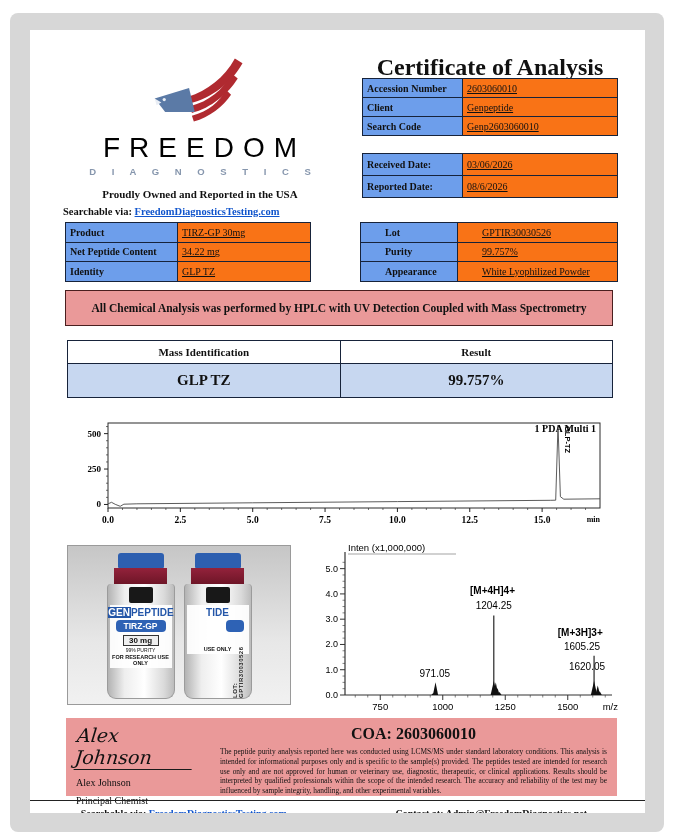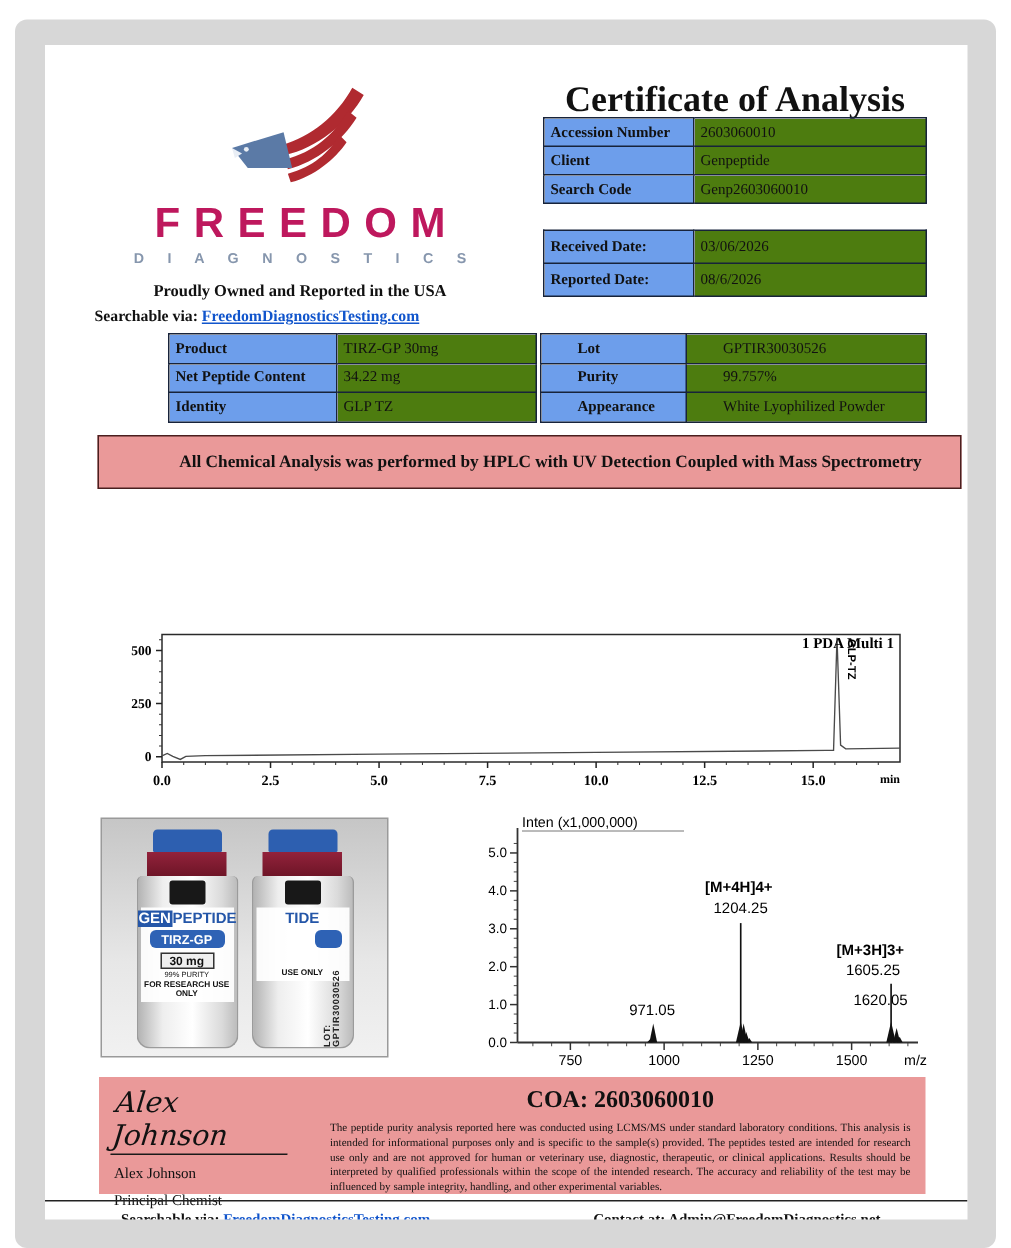--- a/index.html
+++ b/index.html
@@ -2,51 +2,51 @@
 <html><head>
 <meta charset="utf-8">
 <style>
   html,body{margin:0;padding:0;width:674px;height:832px;background:#fff;font-family:"Liberation Serif",serif;color:#111;}
   .frame{position:absolute;left:10px;top:13px;width:654px;height:819px;background:#d7d7d7;border-radius:8px;}
   .page{position:absolute;left:30px;top:30px;width:615px;height:783px;background:#fff;overflow:hidden;}
   .abs{position:absolute;}
 
   
   .logo-block{left:30px;top:26px;width:280px;text-align:center;}
-  .brand{font-family:"Liberation Sans",sans-serif;font-weight:bold;font-size:28px;letter-spacing:9px;padding-left:9px;color:#be185d;margin-top:4px;}
+  .brand{font-family:"Liberation Sans",sans-serif;font-weight:normal;font-size:28px;letter-spacing:9px;padding-left:9px;color:#000000;margin-top:4px;}
   .brand-sub{font-family:"Liberation Sans",sans-serif;font-weight:bold;font-size:9.5px;letter-spacing:6.5px;padding-left:6.5px;color:#8696ad;margin-top:2px;}
   .tagline{left:30px;top:158px;width:280px;text-align:center;font-weight:bold;font-size:11px;}
   .search-top{left:33px;top:176px;font-weight:bold;font-size:10.5px;}
   a.lnk,.lnk{color:#1155cc;text-decoration:underline;cursor:pointer;}
 
   
   .title{left:330px;top:24px;width:260px;text-align:center;font-size:24px;font-weight:bold;}
   table{border-collapse:collapse;table-layout:fixed;}
   td{border:1px solid #17233a;padding:1px 4px;font-size:10px;vertical-align:middle;overflow:hidden;white-space:nowrap;}
   td.lab{background:#6d9eeb;font-weight:bold;}
-  td.val{background:#4d7c0f;}
+  td.val{background:#f97316;text-decoration:underline;}
   .t-info{left:332px;top:48px;width:256px;}  .t-info td{height:16px;}
   .t-dates{left:332px;top:123px;width:256px;} .t-dates td{height:19px;}
-  .t-prod{left:35px;top:192px;width:246px;margin-left:47px;}  .t-prod td{height:16.5px;}
+  .t-prod{left:35px;top:192px;width:246px;}  .t-prod td{height:16.5px;}
   .t-lot{left:330px;top:192px;width:258px;}  .t-lot td{height:16.5px;padding-left:24px;}
   .outer{border:1.5px solid #17233a;}
 
   .banner{left:35px;top:260px;width:546px;height:34px;background:#ea9999;border:1.6px solid #4a1f1f;
-          display:flex;align-items:center;justify-content:center;font-weight:bold;font-size:11.5px;text-align:center;padding-left:28px;}
+          display:flex;align-items:center;justify-content:center;font-weight:bold;font-size:11.5px;text-align:center;}
 
   .t-mass{left:37px;top:310px;width:546px;}
   .t-mass td{text-align:center;}
   .t-mass .hd{height:20px;font-weight:bold;font-size:11px;background:#fff;}
   .t-mass .dt{height:31px;font-weight:bold;font-size:15px;background:#c7d7f0;}
 
   .chrom{left:35px;top:385px;width:545px;height:122px;}
   .msvg{left:278px;top:508px;width:312px;height:178px;}
 
   
-  .photo{left:37px;top:515px;width:192px;height:160px;border:1px solid #9a9a9a;
+  .photo{left:37px;top:515px;width:224px;height:160px;border:1px solid #9a9a9a;
          background:linear-gradient(180deg,#c6c6c6,#e7e7e7 60%,#f1f1f1);
          display:flex;justify-content:center;align-items:flex-end;gap:3px;padding-bottom:5px;box-sizing:border-box;}
   .vial{width:74px;height:146px;display:flex;flex-direction:column;align-items:center;}
   .cap{width:46px;height:15px;background:#2d5fb0;border-radius:3px 3px 1px 1px;}
   .seal{width:53px;height:16px;background:linear-gradient(180deg,#93223b,#6e1527);}
   .vbody{width:66px;flex:1;border:1px solid #9b9b9b;border-top:none;border-radius:4px 4px 9px 9px;
          background:linear-gradient(90deg,#b3b3b3,#eeeeee 25%,#ffffff 55%,#dadada 85%,#bcbcbc);position:relative;overflow:hidden;}
   .plug{width:24px;height:16px;background:#181818;margin:3px auto 2px;border-radius:2px;}
   .lbl{margin:1px 2px 0;background:rgba(255,255,255,.93);padding:2px 1px;}
   .vrow{display:flex;justify-content:center;font-family:"Liberation Sans",sans-serif;font-weight:bold;font-size:10px;line-height:11px;}
@@ -176,20 +176,36 @@
         </tr>
     <tr>
           <td class="lab">Appearance</td>
           <td class="val">White Lyophilized Powder</td>
         </tr>
   </tbody>
     </table>
 
   <div class="abs banner">All Chemical Analysis was performed by HPLC with UV Detection Coupled with Mass Spectrometry</div>
 
+  <table class="abs t-mass outer">
+    <colgroup>
+        <col style="width:50%">
+        <col>
+      </colgroup>
+    <tbody>
+        <tr>
+      <td class="hd">Mass Identification</td>
+      <td class="hd">Result</td>
+    </tr>
+    <tr>
+      <td class="dt">GLP TZ</td>
+      <td class="dt">99.757%</td>
+    </tr>
+  </tbody>
+    </table>
 
   <svg id="chrom-svg" class="abs chrom" viewBox="0 0 545 122">
       <rect x="43" y="8" width="492" height="85" fill="#fff" stroke="#2a2a2a" stroke-width="1"></rect>
       <line x1="57.470588235294116" y1="93" x2="57.470588235294116" y2="95" stroke="#333" stroke-width="0.7"></line>
       <line x1="71.94117647058823" y1="93" x2="71.94117647058823" y2="95" stroke="#333" stroke-width="0.7"></line>
       <line x1="86.41176470588235" y1="93" x2="86.41176470588235" y2="95" stroke="#333" stroke-width="0.7"></line>
       <line x1="100.88235294117646" y1="93" x2="100.88235294117646" y2="95" stroke="#333" stroke-width="0.7"></line>
       <line x1="129.8235294117647" y1="93" x2="129.8235294117647" y2="95" stroke="#333" stroke-width="0.7"></line>
       <line x1="144.29411764705884" y1="93" x2="144.29411764705884" y2="95" stroke="#333" stroke-width="0.7"></line>
       <line x1="158.76470588235293" y1="93" x2="158.76470588235293" y2="95" stroke="#333" stroke-width="0.7"></line>

